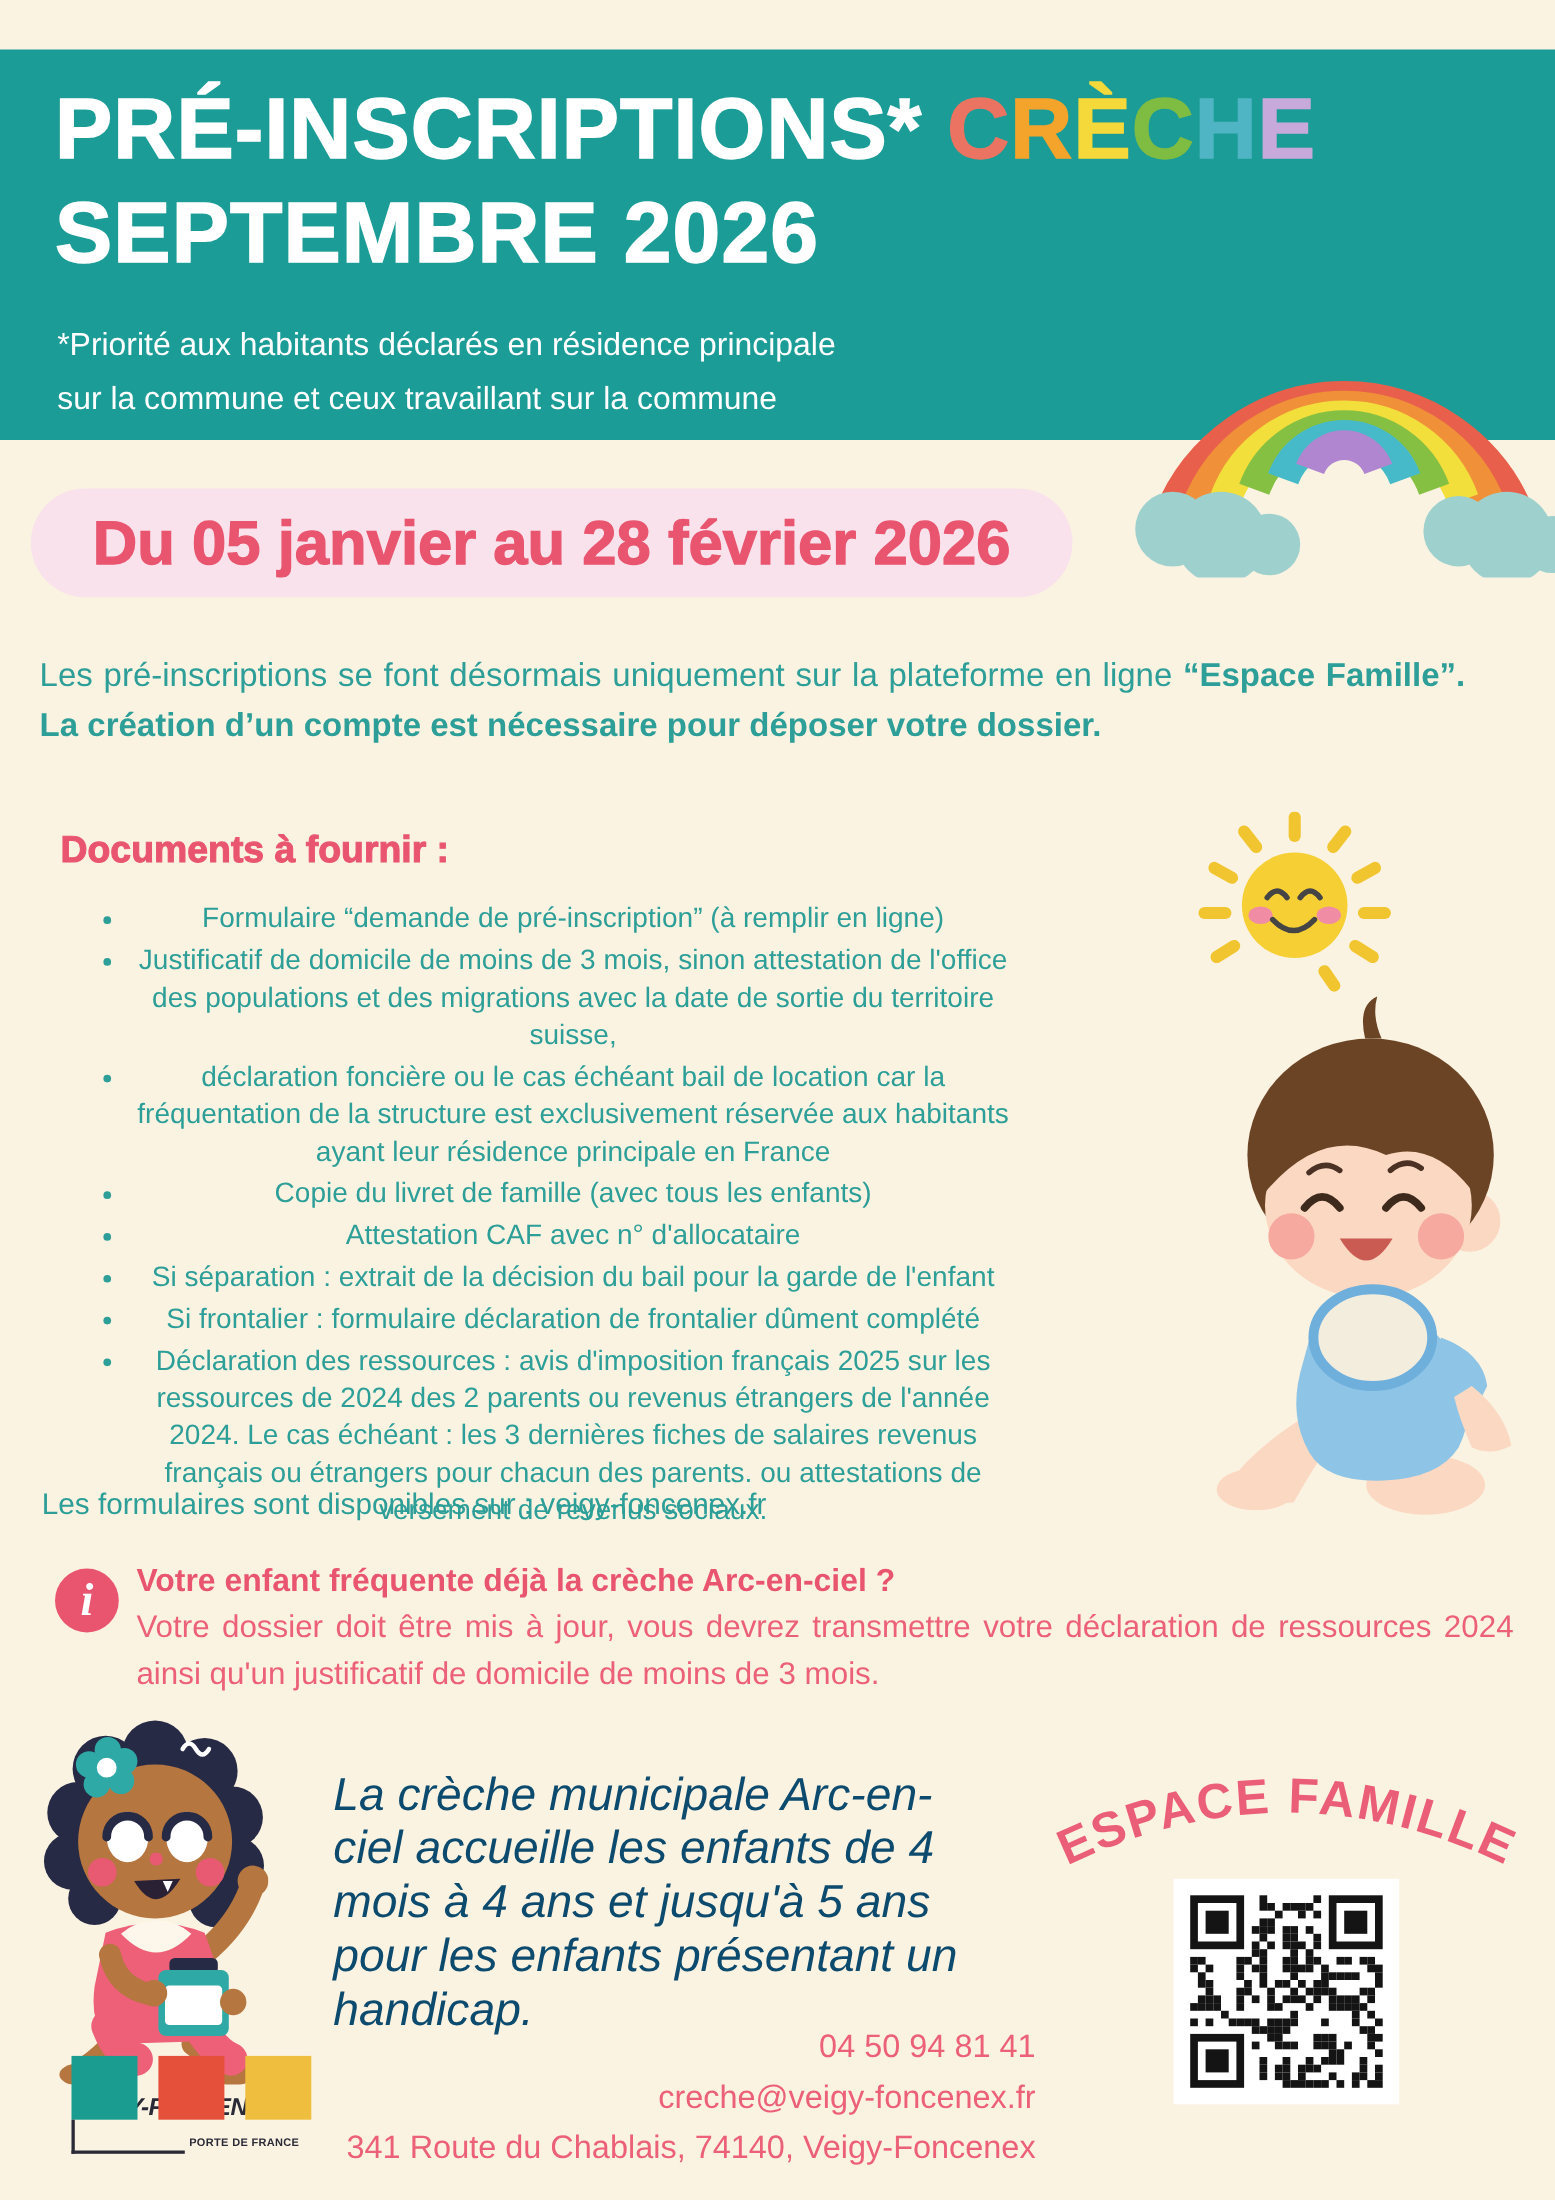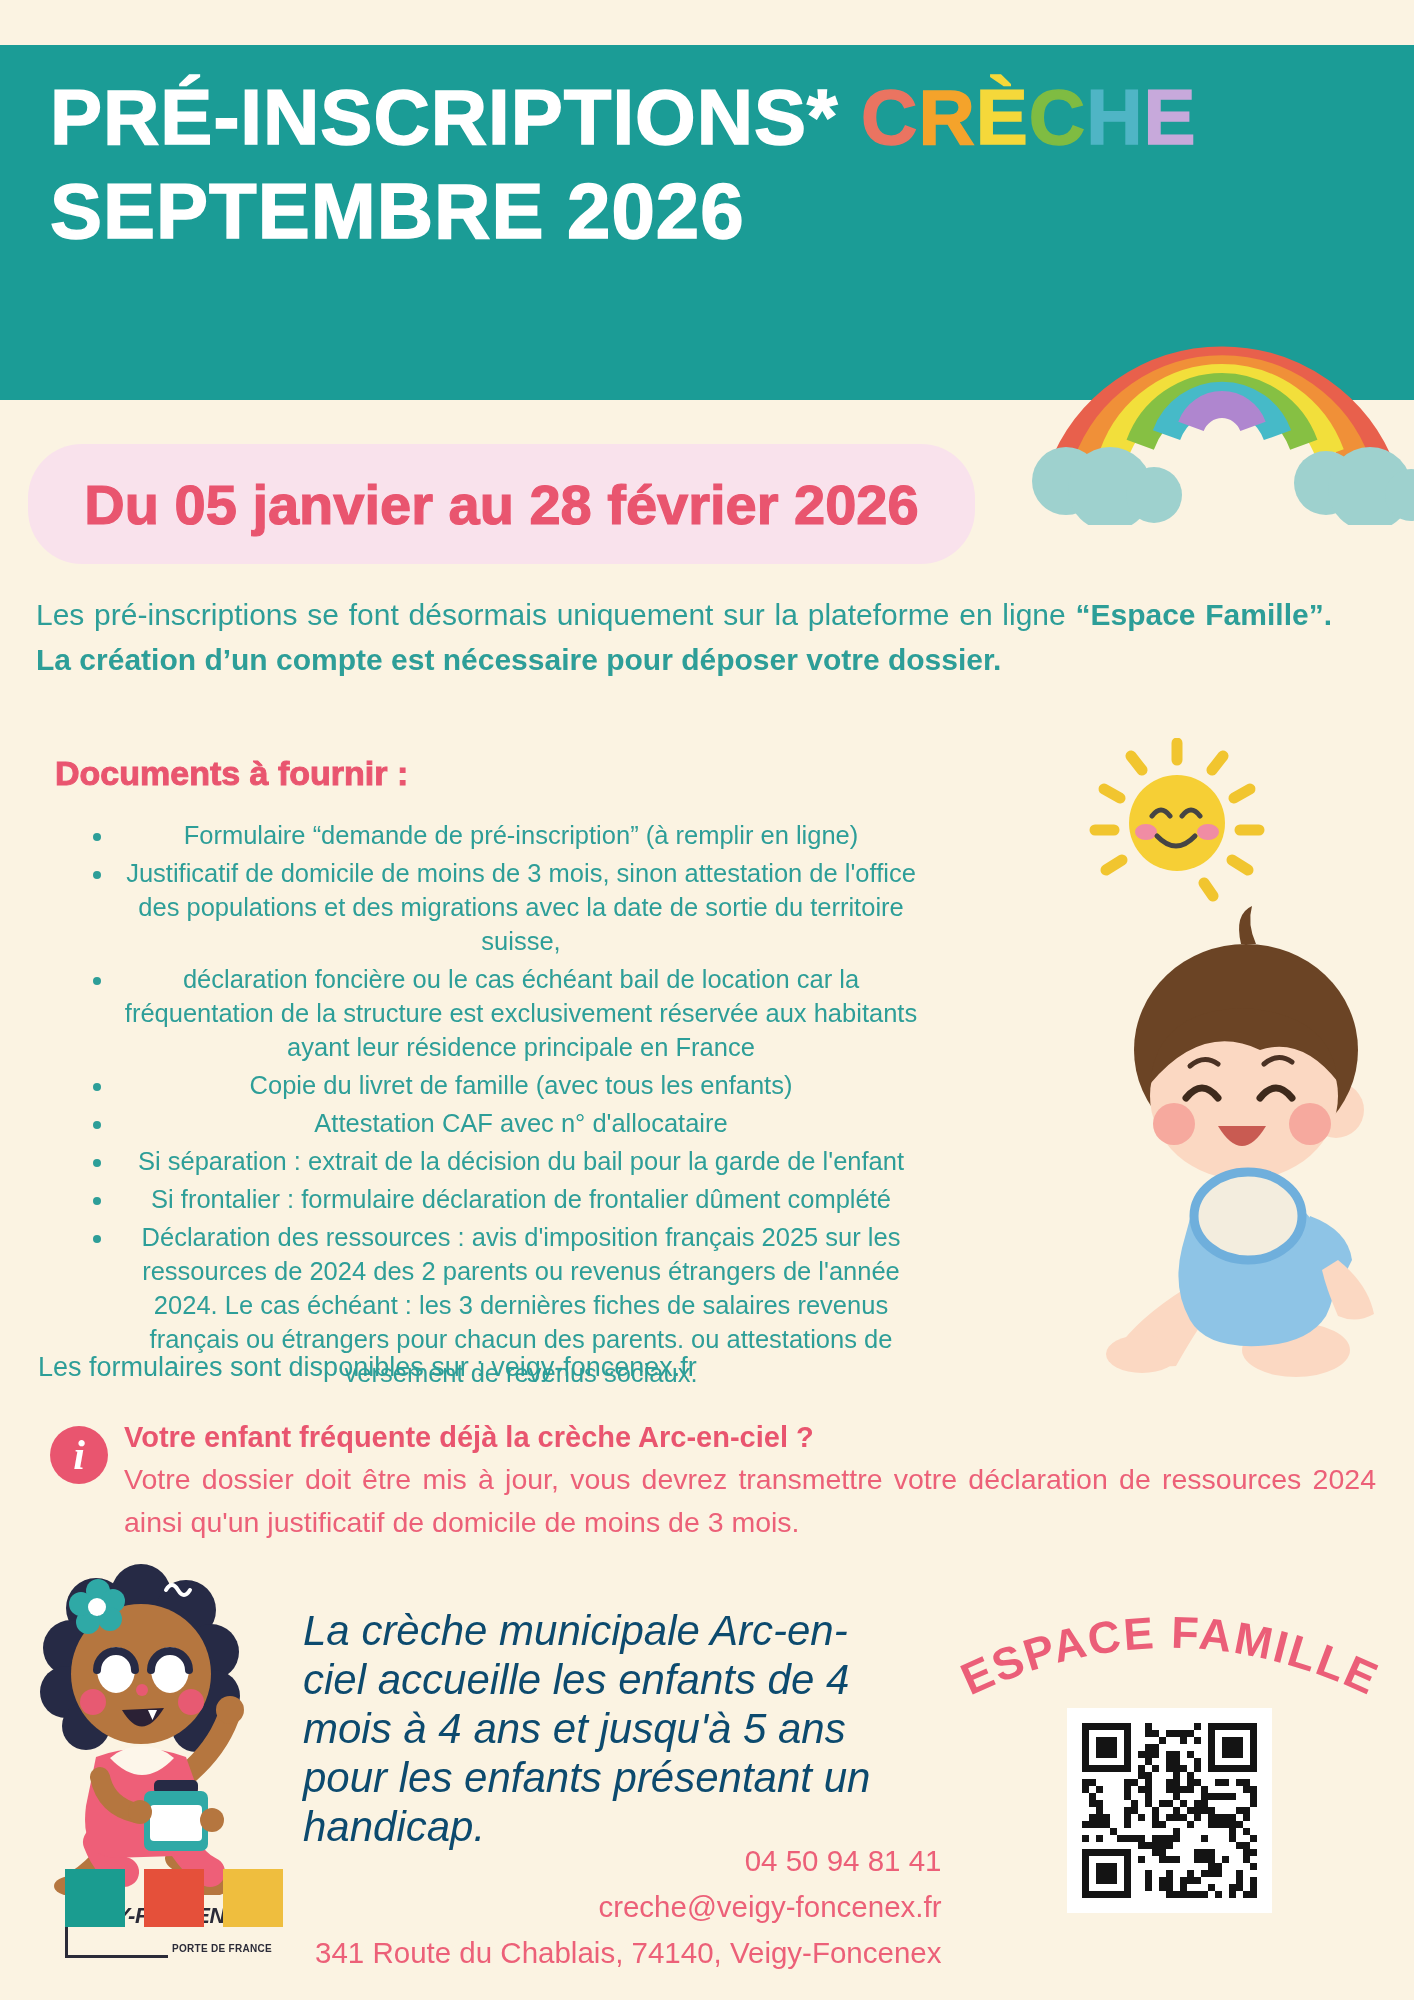--- a/index.html
+++ b/index.html
@@ -9,21 +9,21 @@
 
   
   .band { left:0; top:45px; width:1414px; height:355px; background:#1B9C96; }
   .title { left:50px; top:70px; color:#fff; font-size:78px; font-weight:bold;
            line-height:94px; letter-spacing:1px; white-space:nowrap;
            -webkit-text-stroke:1.5px currentColor; }
   .title .creche span { -webkit-text-stroke:1.5px currentColor; }
   .subtitle { left:52px; top:290px; color:#fff; font-size:29px; line-height:49px; }
 
   
-  .banner { left:28px; top:444px; width:947px; height:120px; background:#F9E2EC;
+  .banner { left:28px; top:444px; width:947px; height:99px; background:#F9E2EC;
             border-radius:54px; display:flex; align-items:center; justify-content:center; }
   .banner-text { font-size:56px; font-weight:bold; color:#E9556F;
                  -webkit-text-stroke:1.2px currentColor; }
 
   
   .intro { left:36px; top:592px; width:1296px; font-size:30px; line-height:45px;
            color:#2D9E98; text-align:justify; }
   .intro .bold { font-weight:bold; }
 
   
@@ -89,20 +89,24 @@
         <circle cx="340" cy="264" r="42"></circle>
         <circle cx="381" cy="270" r="26"></circle>
     </g>
   </svg>
 
   <div class="abs title">
     <div><span>PRÉ-INSCRIPTIONS* </span><span class="creche"><span style="color: rgb(234, 116, 97);">C</span><span style="color: rgb(244, 163, 43);">R</span><span style="color: rgb(245, 216, 58);">È</span><span style="color: rgb(127, 188, 66);">C</span><span style="color: rgb(79, 181, 197);">H</span><span style="color: rgb(199, 169, 219);">E</span></span></div>
     <div>SEPTEMBRE 2026</div>
   </div>
 
+  <div class="abs subtitle">
+    <div>*Priorité aux habitants déclarés en résidence principale</div>
+    <div>sur la commune et ceux travaillant sur la commune</div>
+  </div>
 
   <div class="abs banner">
     <div class="banner-text">Du 05 janvier au 28 février 2026</div>
   </div>
 
   <div class="abs docs-heading">Documents à fournir :</div>
 
   <div class="abs intro"><span>Les pré-inscriptions se font désormais uniquement sur la plateforme en ligne </span><span class="bold">“Espace Famille”. La création d’un compte est nécessaire pour déposer votre dossier.</span></div>
   <ul class="abs docs-list">
       <li>Formulaire “demande de pré-inscription” (à remplir en ligne)</li>

